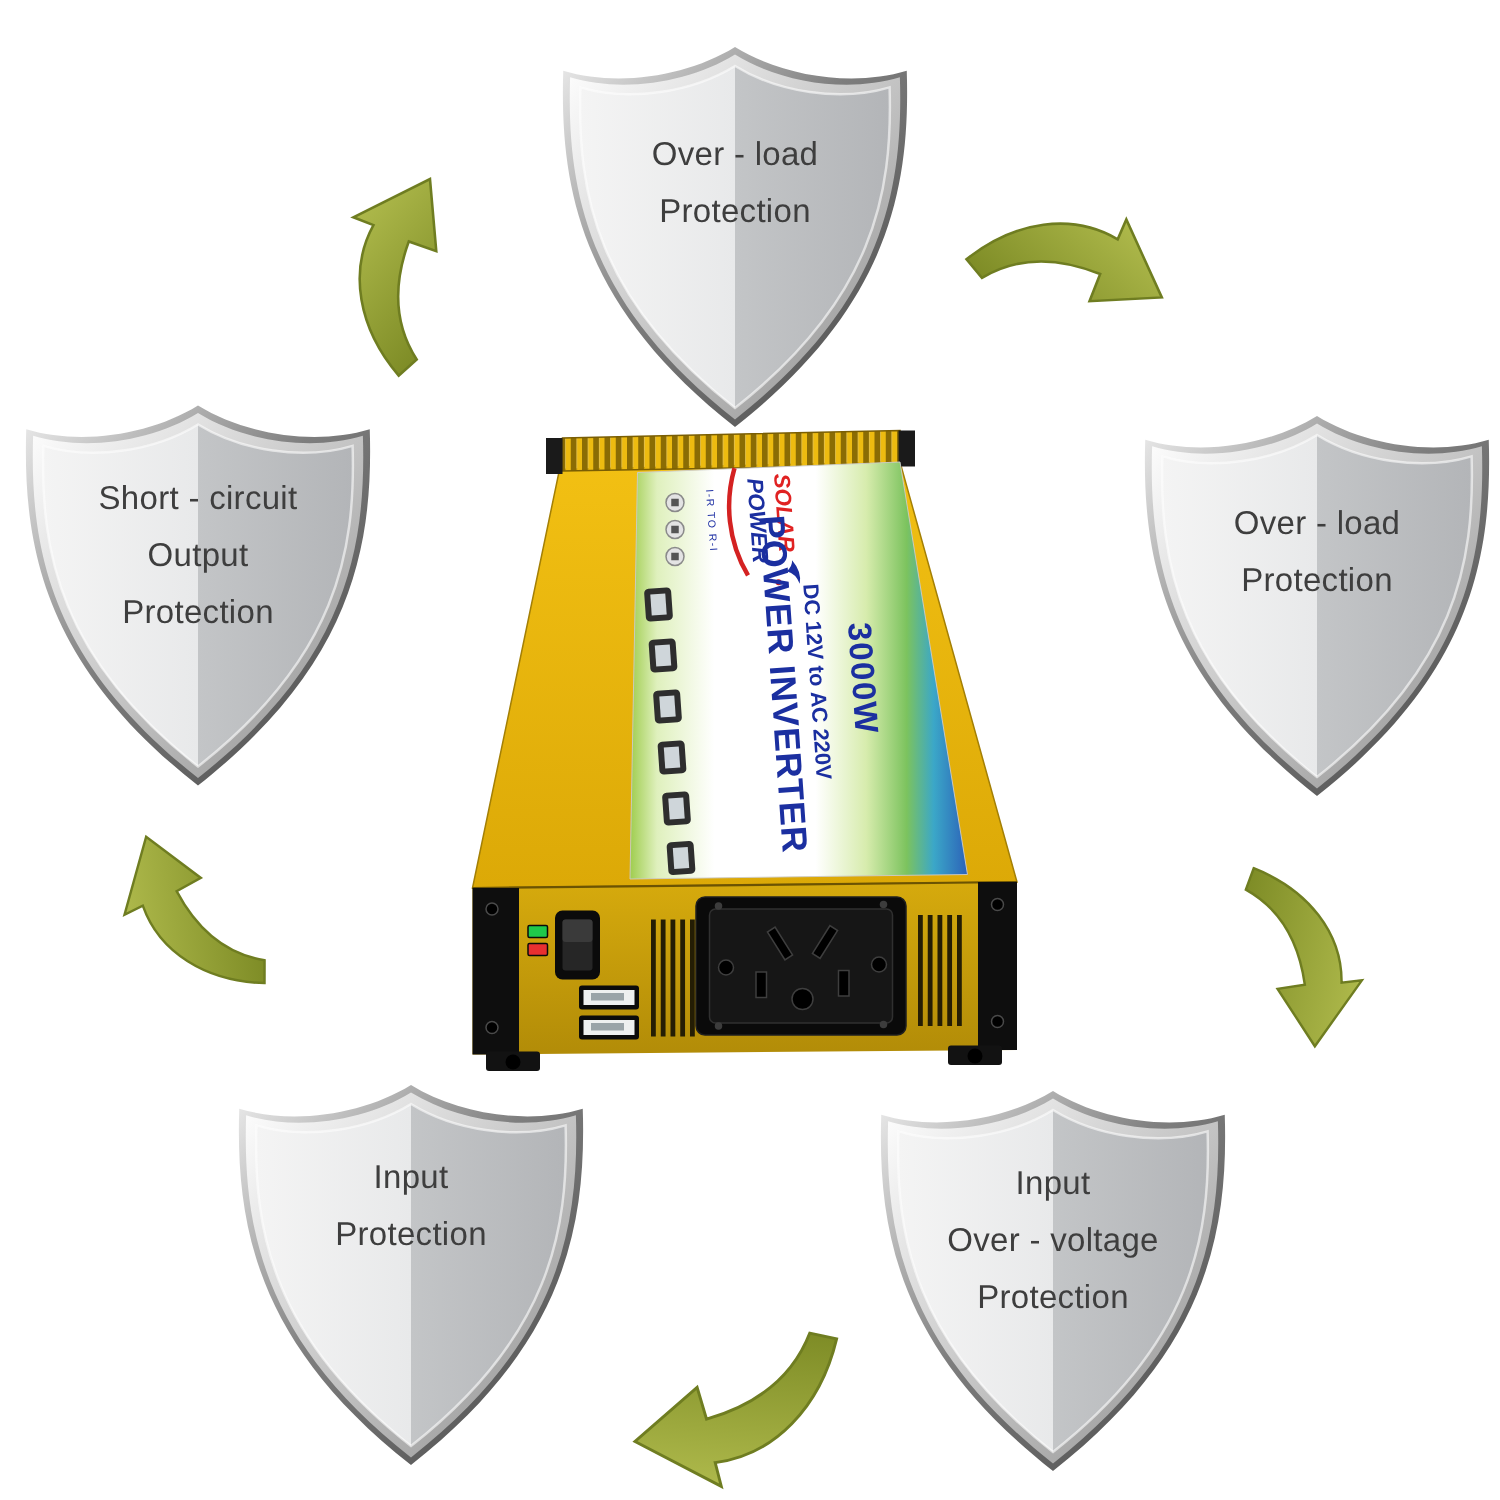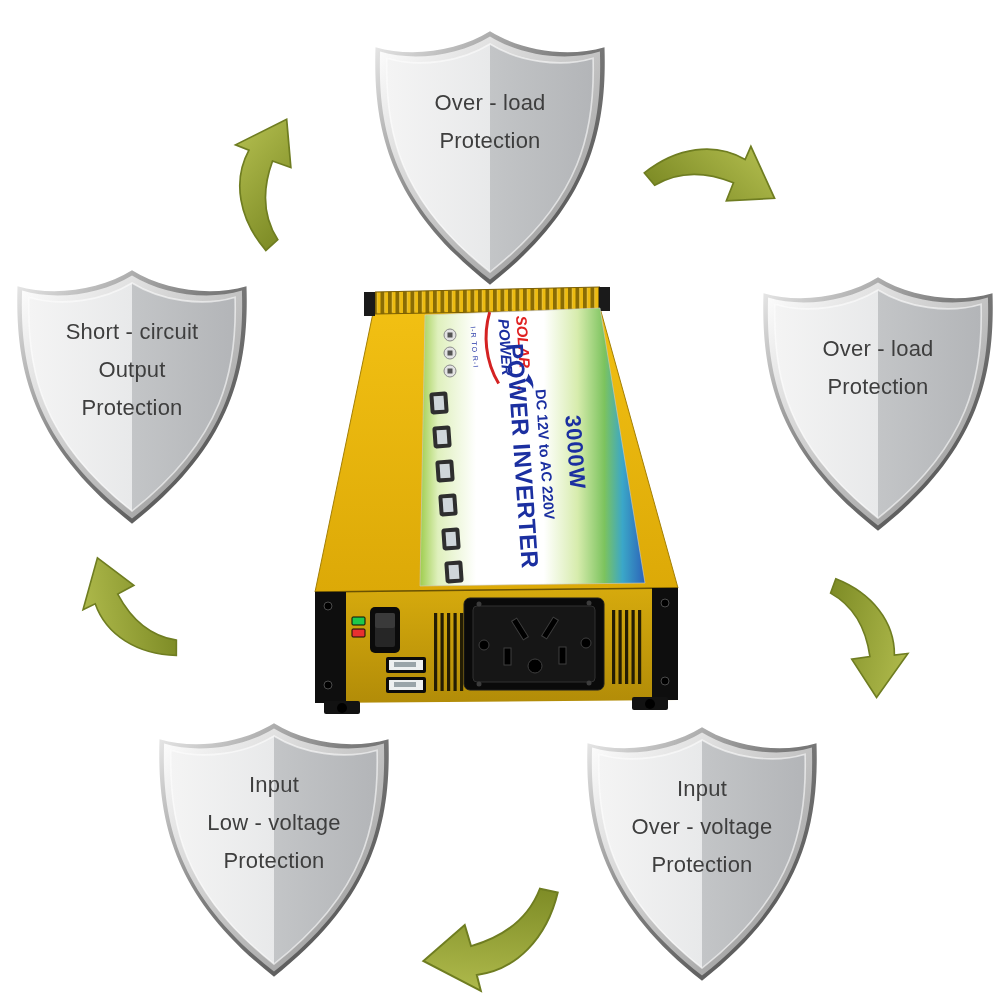--- a/index.html
+++ b/index.html
@@ -109,21 +109,20 @@
       <div>Protection</div>
     </div>
   </div>
 
   <div class="shield" style="left:152px;top:716px">
     <svg class="shield-art" viewBox="0 0 200 220">
         <use href="#shield-shape" xlink:href="#shield-shape"></use>
       </svg>
     <div class="shield-label lines-3">
       <div>Input</div>
-      <div>Low - voltage</div>
       <div>Protection</div>
     </div>
   </div>
 
   <div class="shield" style="left:10px;top:263px">
     <svg class="shield-art" viewBox="0 0 200 220">
         <use href="#shield-shape" xlink:href="#shield-shape"></use>
       </svg>
     <div class="shield-label lines-3">
       <div>Short - circuit</div>

